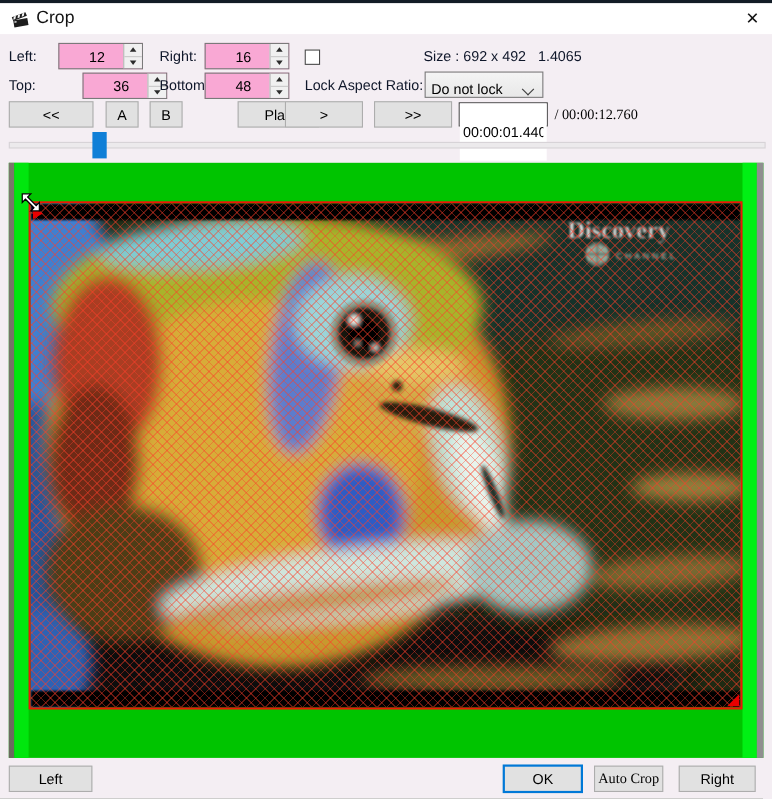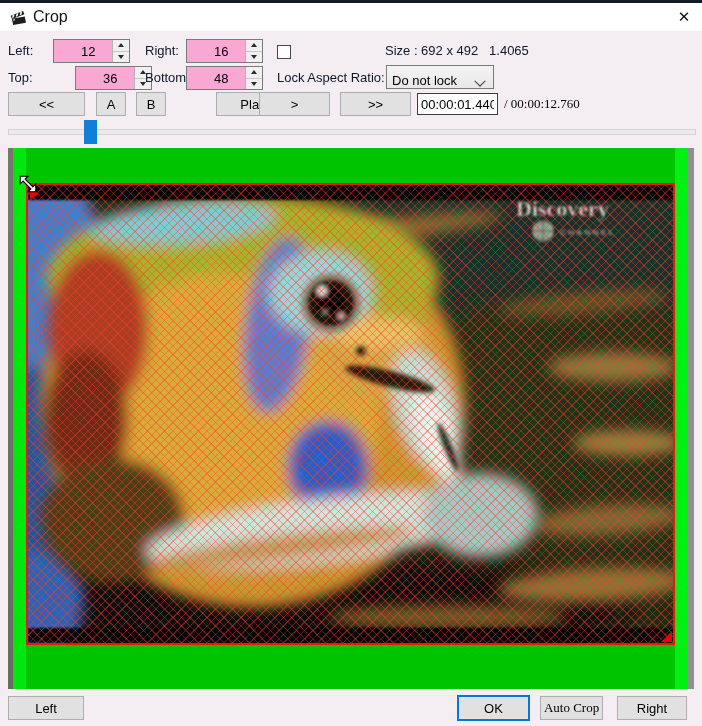--- a/index.html
+++ b/index.html
@@ -32,21 +32,21 @@
     border:1px solid #7a7a7a; display:flex; align-items:flex-end; cursor:pointer; }
   #combo .val { flex:1; font-size:13px; padding-left:5px; }
   #combo .chev { width:7px; height:7px; border-right:1.4px solid #3c3c3c; border-bottom:1.4px solid #3c3c3c;
     transform:rotate(45deg) translate(-2px,-2px); margin-right:9px; }
 
   .btn { position:absolute; height:22px; background:#e1e1e1; border:1px solid #adadad;
     font-size:13px; color:#000; display:flex; align-items:center; justify-content:center; cursor:pointer; }
   .btn-default { border:2px solid #0078d7; }
 
   #time-box { position:absolute; left:417px; top:93px; width:79px; height:20px; background:#fff; border:1px solid #3c3c3c; }
-  #time-box input { width:73px; height:18px; border:none; outline:none; font:13px "Liberation Sans",sans-serif; padding:1px 3px; }
+  #time-box input { width:73px; height:18px; border:none; outline:none; font:13px "Liberation Sans",sans-serif; padding:17px 3px; }
   #duration { position:absolute; left:504px; top:92px; font-size:13px; line-height:24px; white-space:pre;font-family:Liberation Serif, serif; }
 
   #slider-track { position:absolute; left:8px; top:129px; width:686px; height:4px;
     background:#eceaec; border:1px solid #d7d3d7; cursor:pointer; }
   #slider-handle { position:absolute; left:84px; top:120px; width:13px; height:24px; background:#0f7fd7; cursor:pointer; }
 
   #video-area { position:absolute; left:8px; top:148px; width:686px; height:541px; background:#00c400; }
   .gray-left   { position:absolute; left:0;   top:0; width:5px;  height:541px; background:linear-gradient(#78786a,#6a6a5e); }
   .bright-left { position:absolute; left:5px; top:0; width:13px; height:541px; background:#00e60e; }
   .bright-right{ position:absolute; left:667px; top:0; width:13px; height:541px; background:#00f014; }

